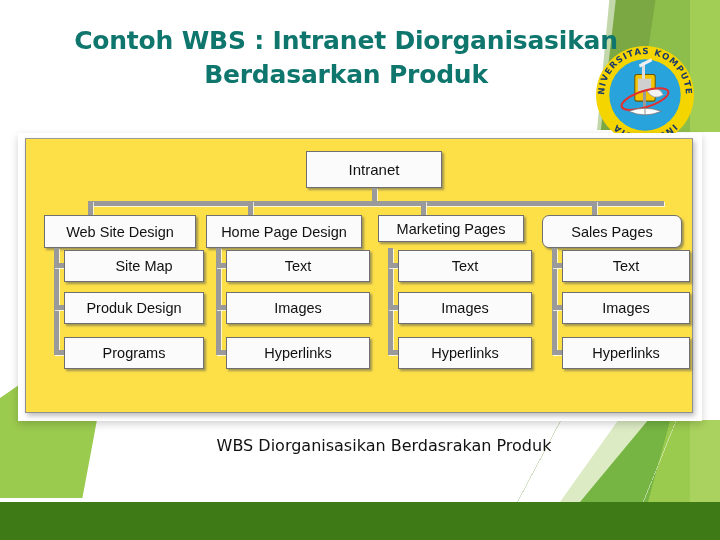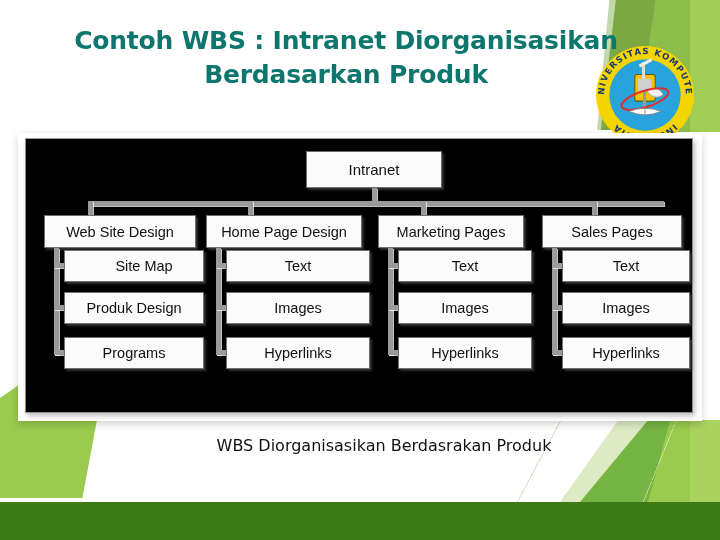--- a/index.html
+++ b/index.html
@@ -102,21 +102,21 @@
 
   
   #diagram-wrap{
     position:absolute;left:18px;top:133px;width:684px;height:288px;
     background:#ffffff;
     box-shadow:0 3px 8px rgba(0,0,0,.18);
     z-index:5;
   }
   #diagram{
     position:absolute;left:7px;top:5px;width:668px;height:275px;
-    background:#000000;
+    background:#fde047;
     border:1px solid #8f8f8f;
     border-top-color:#9a9a9a;
     box-sizing:border-box;
     box-shadow:2px 3px 5px rgba(0,0,0,.25);
   }
 
   .node{
     position:absolute;
     background:#fbfbfb;
     border:1px solid #6f6f6f;
@@ -219,30 +219,30 @@
 
       <div class="node lvl2" style="left:180px;top:76px;width:156px;height:33px;">Home Page Design</div>
       <div class="conn" style="left:190px;top:109px;width:5px;height:107px;"></div>
       <div class="conn" style="left:190px;top:124px;width:14px;height:5px;"></div>
       <div class="conn" style="left:190px;top:166px;width:14px;height:5px;"></div>
       <div class="conn" style="left:190px;top:211px;width:14px;height:5px;"></div>
       <div class="node lvl3" style="left:200px;top:111px;width:144px;height:32px;">Text</div>
       <div class="node lvl3" style="left:200px;top:153px;width:144px;height:32px;">Images</div>
       <div class="node lvl3" style="left:200px;top:198px;width:144px;height:32px;">Hyperlinks</div>
 
-      <div class="node lvl2" style="left:352px;top:76px;width:146px;height:33px;">Marketing Pages</div>
+      <div class="node lvl2" style="left:352px;top:76px;width:146px;height:27px;">Marketing Pages</div>
       <div class="conn" style="left:362px;top:109px;width:5px;height:107px;"></div>
       <div class="conn" style="left:362px;top:124px;width:14px;height:5px;"></div>
       <div class="conn" style="left:362px;top:166px;width:14px;height:5px;"></div>
       <div class="conn" style="left:362px;top:211px;width:14px;height:5px;"></div>
       <div class="node lvl3" style="left:372px;top:111px;width:134px;height:32px;">Text</div>
       <div class="node lvl3" style="left:372px;top:153px;width:134px;height:32px;">Images</div>
       <div class="node lvl3" style="left:372px;top:198px;width:134px;height:32px;">Hyperlinks</div>
 
-      <div class="node lvl2" style="left:516px;top:76px;width:140px;height:33px;">Sales Pages</div>
+      <div class="node lvl2" style="left:516px;top:76px;width:140px;height:33px;border-radius:7px;">Sales Pages</div>
       <div class="conn" style="left:526px;top:109px;width:5px;height:107px;"></div>
       <div class="conn" style="left:526px;top:124px;width:14px;height:5px;"></div>
       <div class="conn" style="left:526px;top:166px;width:14px;height:5px;"></div>
       <div class="conn" style="left:526px;top:211px;width:14px;height:5px;"></div>
       <div class="node lvl3" style="left:536px;top:111px;width:128px;height:32px;">Text</div>
       <div class="node lvl3" style="left:536px;top:153px;width:128px;height:32px;">Images</div>
       <div class="node lvl3" style="left:536px;top:198px;width:128px;height:32px;">Hyperlinks</div>
 
     </div>
   </div>

